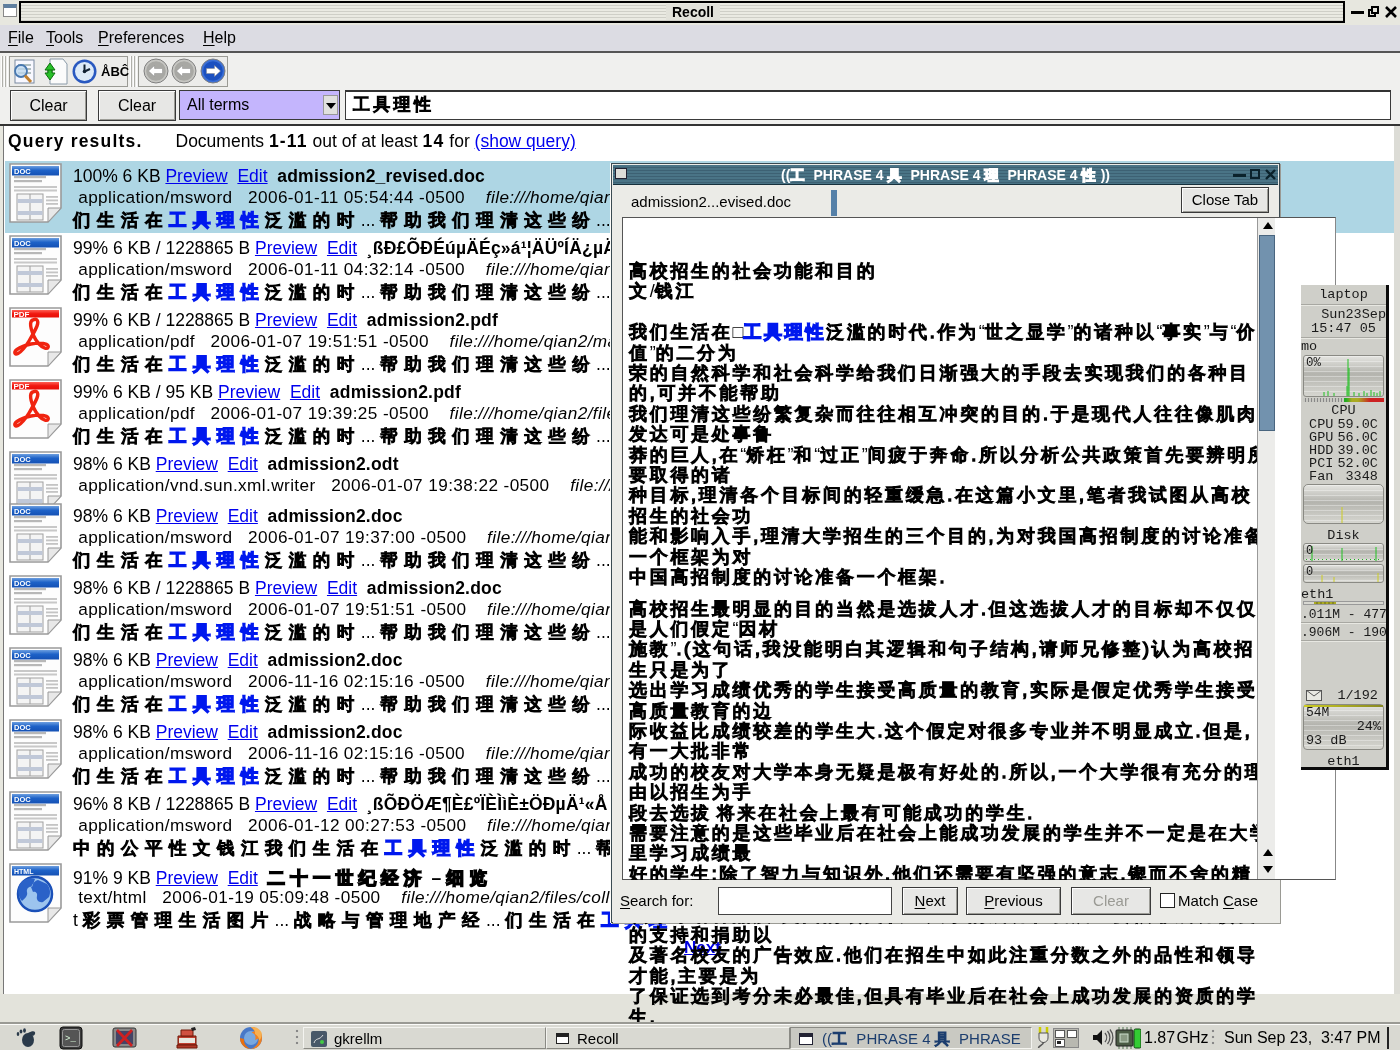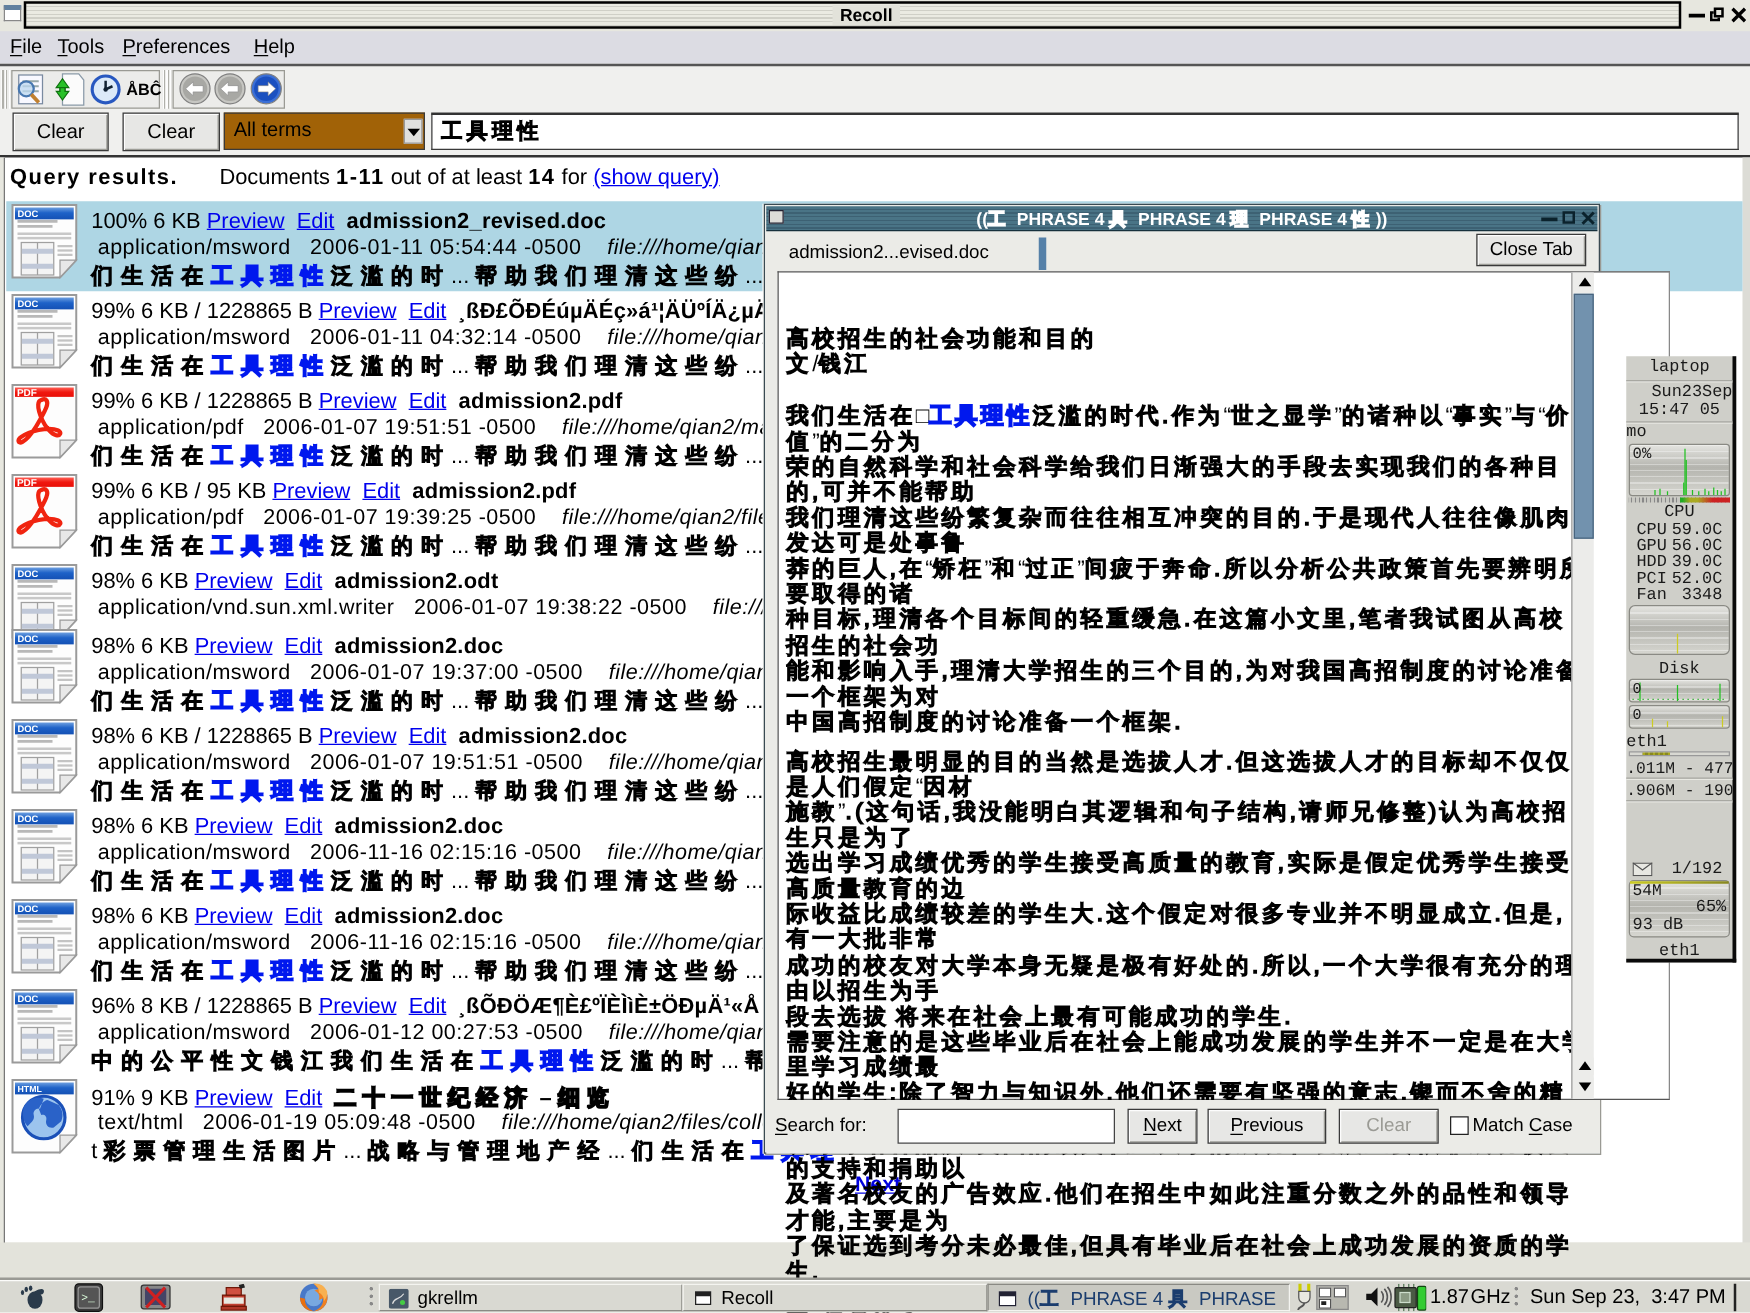--- a/index.html
+++ b/index.html
@@ -20,21 +20,21 @@
 #menubar>span{position:absolute;top:4px}
 .ul{text-decoration:underline;text-underline-offset:2px}
 #toolbar{left:0;top:51px;width:1400px;height:37px;background:#f0f0ee;border-top:2px solid #555}
 .tgroup{position:absolute;top:3px;height:31px;border:1px solid #9a9a94;background:#ececea}
 .handle{position:absolute;top:3px;width:7px;height:31px;
  background:repeating-linear-gradient(90deg,#fdfdfd 0 1px,#b0b0aa 1px 2px,#ececea 2px 3px)}
 #searchrow{left:0;top:88px;width:1400px;height:36px;background:#f0f0ee}
 .btn{position:absolute;background:#e7e7e5;border:1px solid #3a3a3a;
  box-shadow:inset 1px 1px 0 #fdfdfd,inset -1px -1px 0 #9d9d97;
  font-size:16px;text-align:center}
-#combo{left:179px;top:90px;width:161px;height:30px;background:#a16207;border:1px solid #3a3a3a;font-size:16px;line-height:28px;padding-left:7px}
+#combo{left:179px;top:90px;width:161px;height:30px;background:#c4b5fd;border:1px solid #3a3a3a;font-size:16px;line-height:28px;padding-left:7px}
 #comboarr{left:322px;top:95px;width:15px;height:20px;background:#e0e0de;border:1px solid #999}
 .darr{width:0;height:0;border-left:5px solid transparent;border-right:5px solid transparent;border-top:6px solid #000;position:absolute}
 #qinput{left:345px;top:90px;width:1046px;height:30px;background:#fff;border:1px solid #3a3a3a;border-top:2px solid #333;font-size:17px;line-height:26px;padding-left:7px}
 #qinput i{letter-spacing:3.3px}
 
 #results{left:0;top:124px;width:1400px;height:870px;background:#fff;border-top:2px solid #333}
 #results .edge{position:absolute;left:0;top:0;width:4px;height:870px;background:#e7e7df;border-right:1px solid #777}
 #results .redge{position:absolute;left:1394px;top:0;width:6px;height:870px;background:#dcdcd6}
 .row{position:absolute;left:5px;width:1389px;font-size:17.5px}
 .row b{letter-spacing:0.2px}
@@ -438,21 +438,21 @@
 <div class="hr" style="top:337px"></div>
 <div class="sec" style="top:340px;text-align:left;font-size:13.0px">.906M&nbsp;-&nbsp;190</div>
 <div class="hr" style="top:355px"></div>
 <svg class="abs" style="left:5px;top:405px" width="16" height="11">
       <rect x="0.5" y="0.5" width="15" height="10" fill="#e8e8e2" stroke="#555"></rect>
       <path d="M0 0 L8 6 L16 0" fill="none" stroke="#555"></path>
     </svg>
 <div class="sec" style="top:403px;text-align:right;font-size:13.5px">&nbsp;&nbsp;&nbsp;1/192&nbsp;</div>
 <div class="chart" style="top:419px;height:46px;border-radius:4px">
       <span style="position:absolute;left:2px;top:0;font-size:13px">54M</span>
-      <span style="position:absolute;right:2px;top:14px;font-size:13.5px">65%</span>
+      <span style="position:absolute;right:2px;top:14px;font-size:13.5px">24%</span>
       <span style="position:absolute;left:2px;top:28px;font-size:13.5px">93 dB</span>
       <div style="position:absolute;left:0;top:0;width:79px;height:2px;background:linear-gradient(90deg,#cc2,#882)"></div>
     </div>
 <div class="sec" style="top:469px;text-align:center;font-size:13.5px">eth1</div>
 </div>
 <div id="taskbar" class="abs">
 <svg class="abs" style="left:15px;top:3px" width="22" height="20" viewBox="0 0 22 20">
 <ellipse cx="13" cy="12" rx="6" ry="7" fill="#2a3a4a"></ellipse>
       <path d="M13 5 c5 -3 8 -2 7 1 c-0.8 2.4 -4 2 -7 1 Z" fill="#2a3a4a"></path>
 <ellipse cx="3" cy="6" rx="1.3" ry="2" fill="#2a3a4a"></ellipse>

